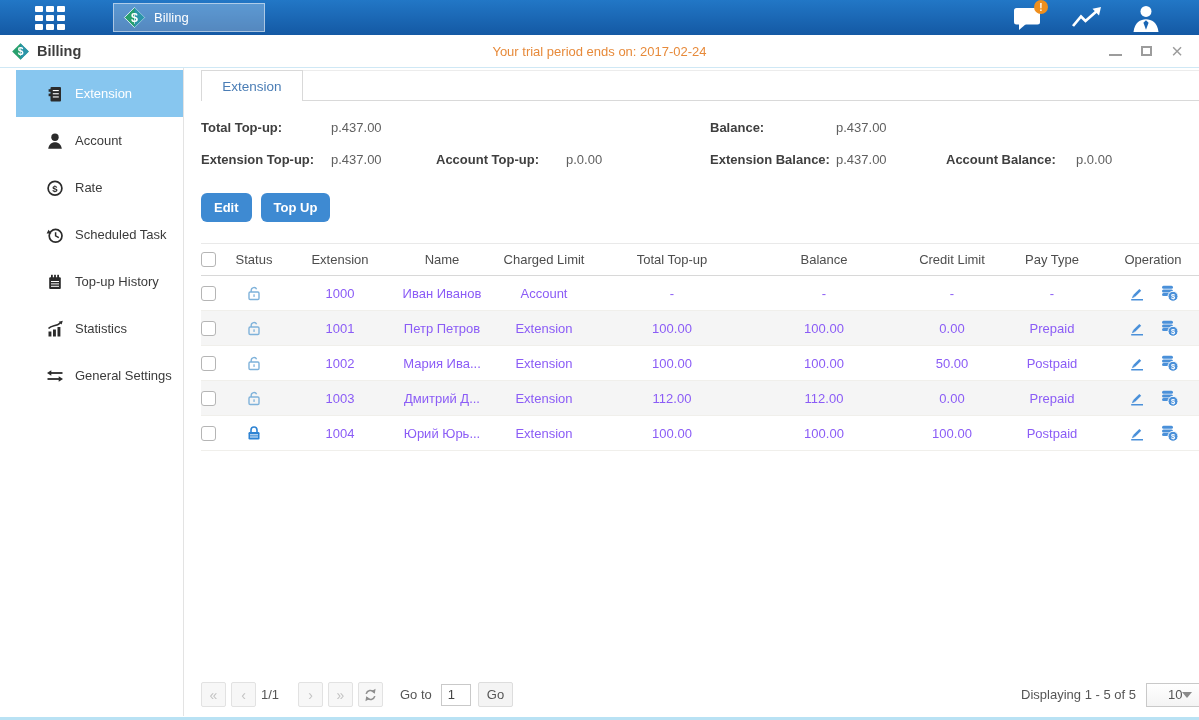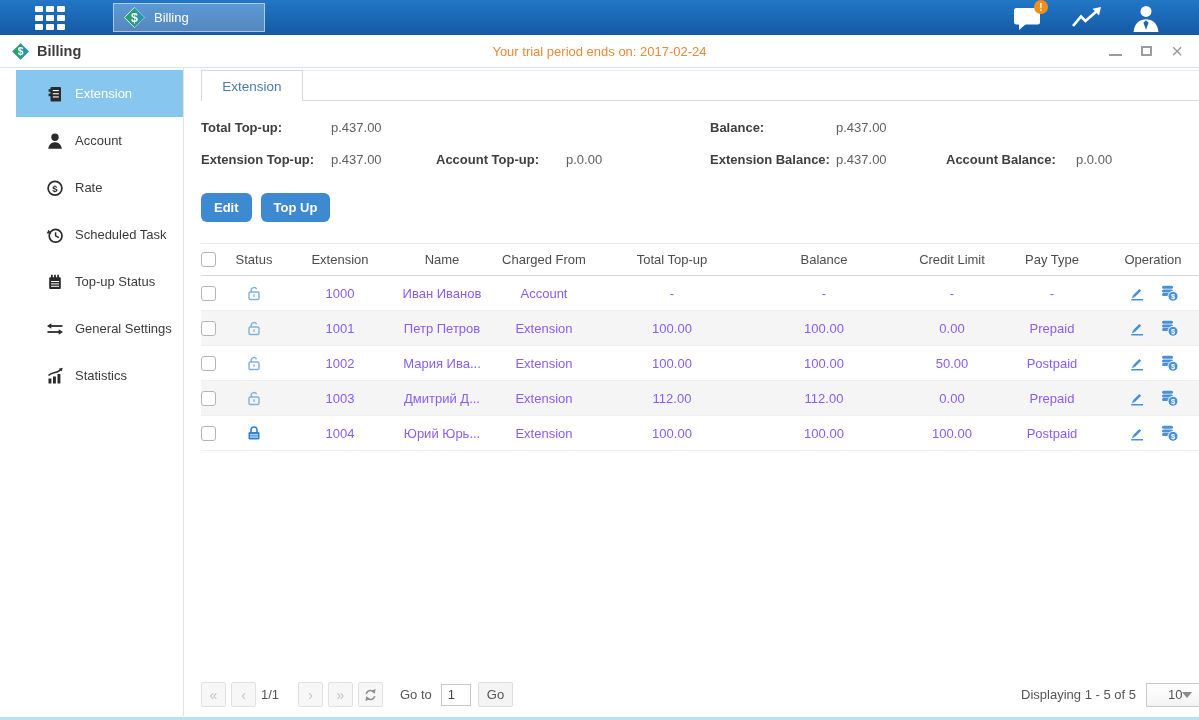--- a/index.html
+++ b/index.html
@@ -178,40 +178,40 @@
     <div class="side-item">
       <svg width="18" height="18" viewBox="0 0 18 18">
         <rect x="3.2" y="4.2" width="11.6" height="11.8" rx="1" fill="#2b2b2b"></rect>
         <rect x="5" y="1.8" width="1.8" height="3.4" fill="#2b2b2b"></rect>
         <rect x="8.1" y="1.8" width="1.8" height="3.4" fill="#2b2b2b"></rect>
         <rect x="11.2" y="1.8" width="1.8" height="3.4" fill="#2b2b2b"></rect>
         <rect x="5" y="8" width="8" height="1" fill="#fff"></rect>
         <rect x="5" y="10.4" width="8" height="1" fill="#fff"></rect>
         <rect x="5" y="12.8" width="8" height="1" fill="#fff"></rect>
       </svg>
-      <span>Top-up Status</span>
-    </div>
-    <div class="side-item">
-      <svg width="18" height="18" viewBox="0 0 18 18">
-        <line x1="4" y1="6" x2="16.5" y2="6" stroke="#2b2b2b" stroke-width="1.8"></line>
-        <polygon points="5.3,3.2 1,6 5.3,8.8" fill="#2b2b2b"></polygon>
-        <line x1="1.5" y1="12" x2="14" y2="12" stroke="#2b2b2b" stroke-width="1.8"></line>
-        <polygon points="12.7,9.2 17,12 12.7,14.8" fill="#2b2b2b"></polygon>
-      </svg>
-      <span>General Settings</span>
+      <span>Top-up History</span>
     </div>
     <div class="side-item">
       <svg width="18" height="18" viewBox="0 0 18 18">
         <rect x="2.5" y="11.5" width="2.9" height="5" fill="#2b2b2b"></rect>
         <rect x="7" y="9.5" width="2.9" height="7" fill="#2b2b2b"></rect>
         <rect x="11.5" y="7" width="2.9" height="9.5" fill="#2b2b2b"></rect>
         <path d="M2.5,8.5 C6,4.5 9.5,7 14.5,2.8" fill="none" stroke="#2b2b2b" stroke-width="1.6"></path>
         <polygon points="16.8,0.8 12.6,1.8 15.6,4.6" fill="#2b2b2b"></polygon>
       </svg>
       <span>Statistics</span>
+    </div>
+    <div class="side-item">
+      <svg width="18" height="18" viewBox="0 0 18 18">
+        <line x1="4" y1="6" x2="16.5" y2="6" stroke="#2b2b2b" stroke-width="1.8"></line>
+        <polygon points="5.3,3.2 1,6 5.3,8.8" fill="#2b2b2b"></polygon>
+        <line x1="1.5" y1="12" x2="14" y2="12" stroke="#2b2b2b" stroke-width="1.8"></line>
+        <polygon points="12.7,9.2 17,12 12.7,14.8" fill="#2b2b2b"></polygon>
+      </svg>
+      <span>General Settings</span>
     </div>
   </div>
 
   <div class="main">
     <div class="panel-edge"></div>
 
     <div class="tabstrip">
       <div class="tab active">Extension</div>
       <div class="tabrest"></div>
     </div>
@@ -243,21 +243,21 @@
     </div>
 
     <div class="table">
       <div class="thead">
         <div class="cell cb">
             <div class="checkbox"></div>
           </div>
         <div class="cell">Status</div>
         <div class="cell">Extension</div>
         <div class="cell">Name</div>
-        <div class="cell">Charged From</div>
+        <div class="cell">Charged Limit</div>
         <div class="cell">Total Top-up</div>
         <div class="cell">Balance</div>
         <div class="cell">Credit Limit</div>
         <div class="cell">Pay Type</div>
         <div class="cell">Operation</div>
       </div>
 
       <div class="trow">
         <div class="cell cb">
             <div class="checkbox"></div>

